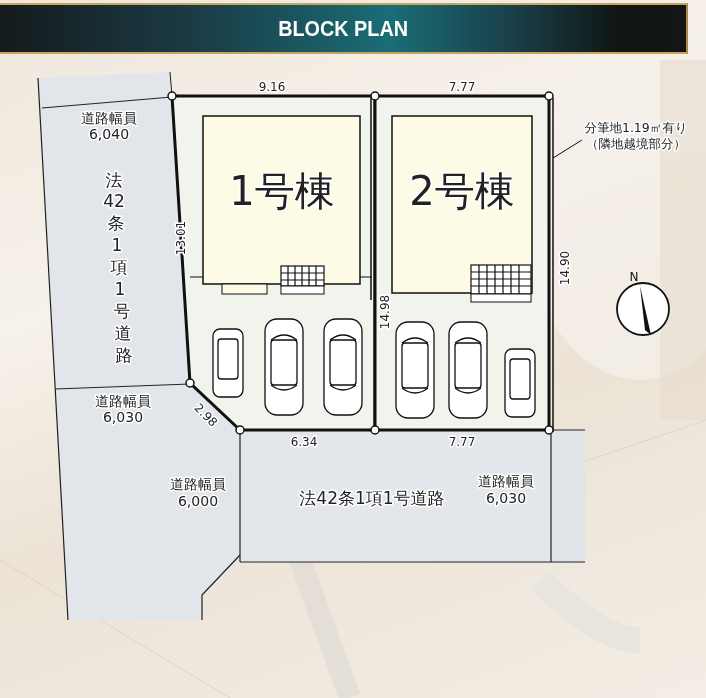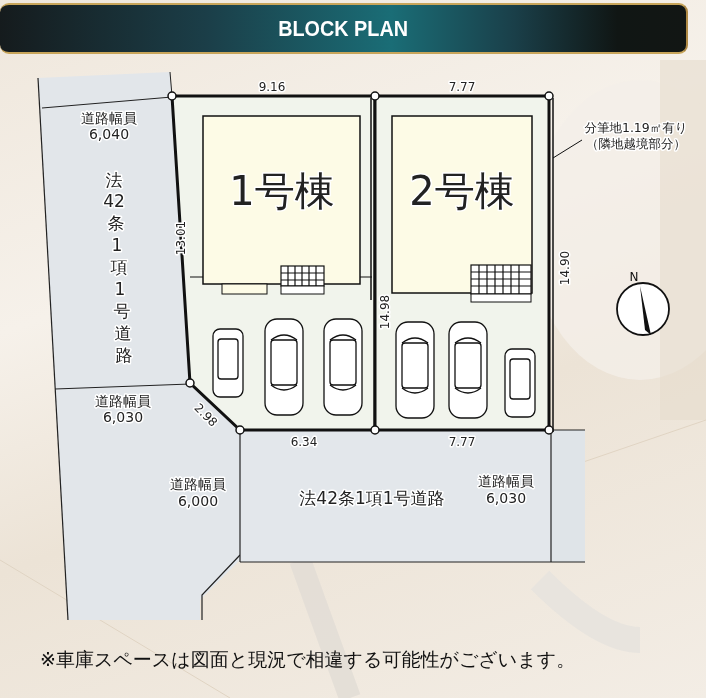--- a/index.html
+++ b/index.html
@@ -6,21 +6,21 @@
   body {
     width: 706px; height: 698px; overflow: hidden; position: relative;
     font-family: "DejaVu Sans", "Liberation Sans", sans-serif;
     background: linear-gradient(160deg, #efe7dc 0%, #f6f1ea 35%, #ece3d6 60%, #f3ede5 100%);
   }
   .bg-deco { position: absolute; inset: 0; pointer-events: none; }
   .banner {
     position: absolute; left: 0; top: 3px; width: 686px; height: 47px;
     background: linear-gradient(90deg, #151b1d 0%, #1b3e48 30%, #1a6d76 57%, #1a3f49 75%, #101614 90%, #121614 100%);
     border-top: 2px solid #c8a55a; border-bottom: 2px solid #c8a55a; border-right: 2px solid #b08a45;
-    display: flex; align-items: center; justify-content: center; border-radius: 9px;
+    display: flex; align-items: center; justify-content: center;
   }
   .banner-title {
     color: #fff; font-family: "Liberation Sans", sans-serif; font-weight: bold;
     font-size: 22px; letter-spacing: 0px; transform: scaleX(0.9);
   }
   svg.plan { position: absolute; left: 0; top: 0; }
   .t { font-family: "DejaVu Sans", sans-serif; fill: #222; paint-order: stroke; stroke: #fff; stroke-width: 3px; stroke-linejoin: round; }
   .note {
     position: absolute; left: 40px; top: 647px; font-size: 19px; color: #111;
     line-height: 24px; font-family: "DejaVu Sans", sans-serif;
@@ -161,14 +161,13 @@
   <text class="t" x="636" y="148" font-size="12.5" text-anchor="middle">（隣地越境部分）</text>
 
   <g>
     <text x="634" y="281" font-size="12" text-anchor="middle" font-family="DejaVu Sans, sans-serif" fill="#111">N</text>
     <circle cx="643" cy="309" r="26" fill="#fff" stroke="#111" stroke-width="1.8"></circle>
     <polygon points="640,286 651,335 645,330" fill="#111"></polygon>
   </g>
 </svg>
 
 <div class="note">
-  <span>※車庫スペースは図面と現況で相違する可能性がございます。</span>
 </div>
 
 </body></html>

